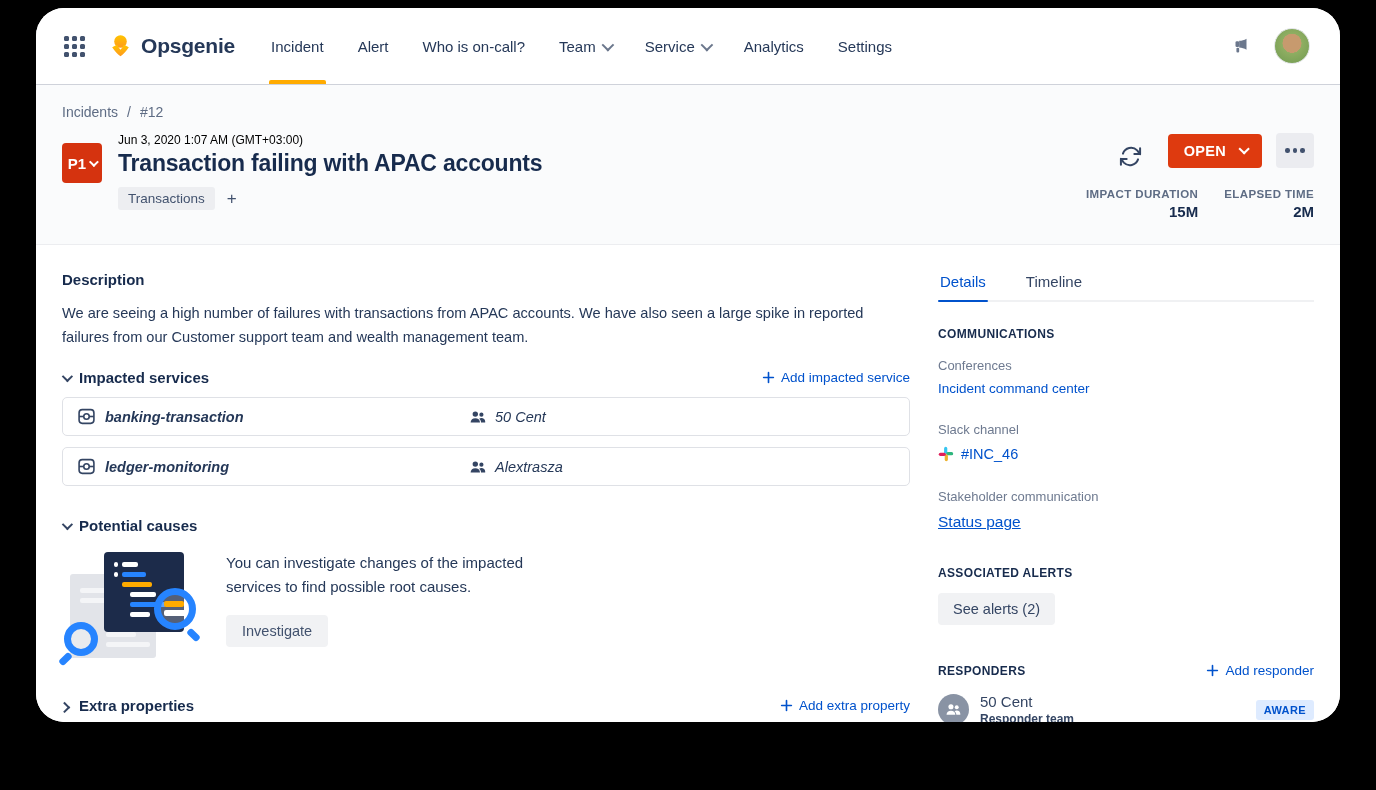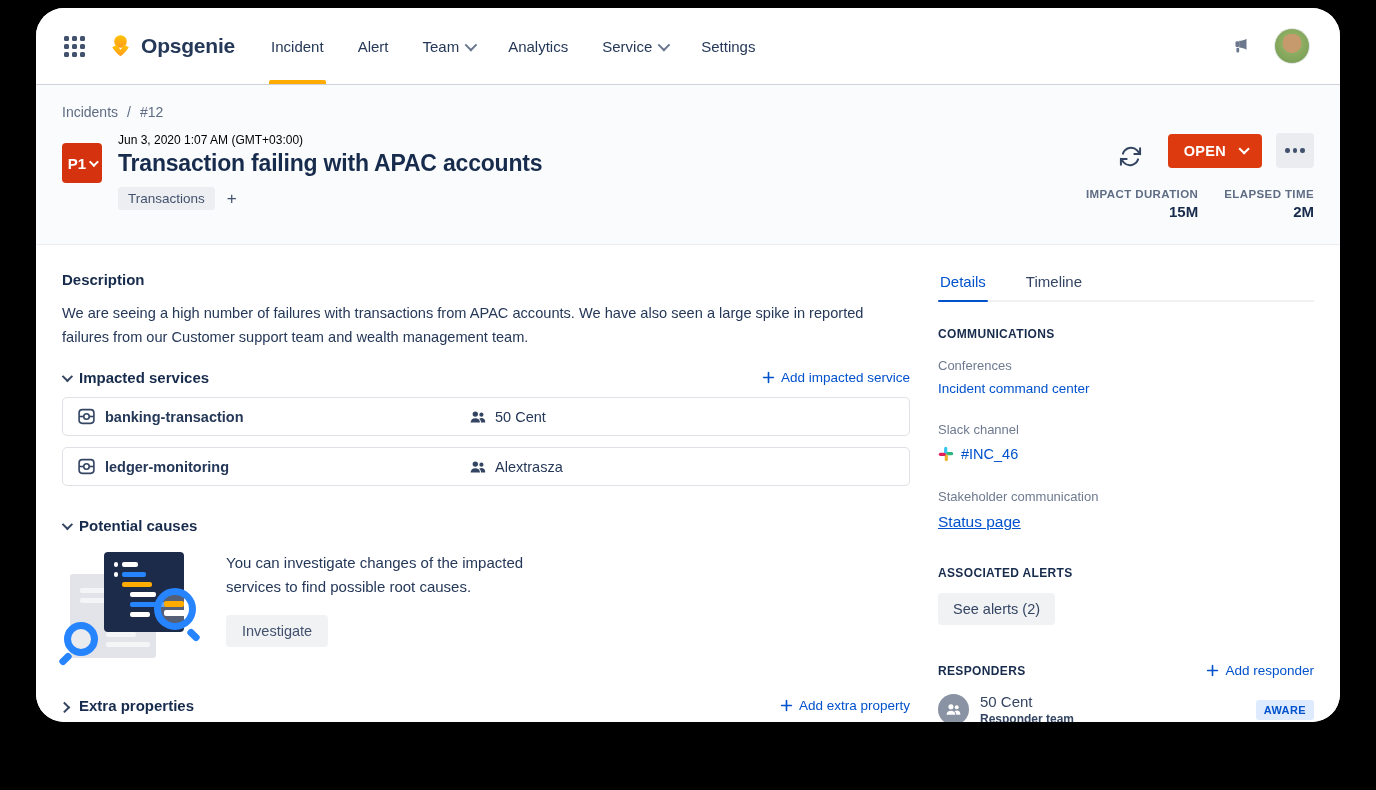--- a/index.html
+++ b/index.html
@@ -51,21 +51,21 @@
 
   .sec-heading { font-size:15px; font-weight:bold; color:#172B4D; }
   .desc-body { margin-top:13px; font-size:14.6px; line-height:24px; color:#253858; max-width:845px; }
 
   .sec-row { display:flex; align-items:center; margin-top:20px; }
   .sec-row .heading-group { display:flex; align-items:center; gap:9px; cursor:pointer; }
   .dchev-down { width:8px; height:8px; border-right:2px solid #344563; border-bottom:2px solid #344563; transform:rotate(45deg) translateY(-2px); }
   .dchev-right { width:8px; height:8px; border-right:2px solid #344563; border-bottom:2px solid #344563; transform:rotate(-45deg) translateX(-2px); }
   .add-link { margin-left:auto; display:flex; align-items:center; gap:6px; color:#0052CC; font-size:13.5px; cursor:pointer; }
 
-  .svc-card { border:1px solid #DFE1E6; border-radius:5px; height:39px; display:flex; align-items:center; padding:0 14px; margin-top:11px; background:#fff; cursor:pointer; }
+  .svc-card { border:1px solid #DFE1E6; border-radius:5px; height:39px; display:flex; align-items:center; padding:0 14px; margin-top:11px; background:#fff; cursor:pointer;font-style:italic; }
   .svc-card:first-of-type { margin-top:15px; }
   .svc-name-wrap { display:flex; align-items:center; gap:9px; width:392px; }
   .svc-name { font-size:14.5px; font-weight:bold; color:#253858; }
   .svc-owner-wrap { display:flex; align-items:center; gap:8px; }
   .svc-owner { font-size:14.5px; color:#253858; }
 
   .causes-content { display:flex; margin-top:12px; }
   .illus { position:relative; width:138px; height:118px; flex:none; }
   .illus .page { position:absolute; left:8px; top:28px; width:86px; height:84px; background:#E2E4E9; border-radius:3px; }
   .illus .page i { position:absolute; height:5px; background:#F4F5F7; border-radius:2px; }
@@ -130,29 +130,32 @@
       <span class="logo-text">Opsgenie</span>
     </div>
     <div class="nav-items">
       <div class="nav-item active">
           <span>Incident</span>
         </div>
       <div class="nav-item">
           <span>Alert</span>
         </div>
       <div class="nav-item">
+          <span>Who is on-call?</span>
+        </div>
+      <div class="nav-item">
           <span>Team</span>
           <span class="chev"></span>
         </div>
       <div class="nav-item">
-          <span>Analytics</span>
-        </div>
-      <div class="nav-item">
           <span>Service</span>
           <span class="chev"></span>
+        </div>
+      <div class="nav-item">
+          <span>Analytics</span>
         </div>
       <div class="nav-item">
           <span>Settings</span>
         </div>
     </div>
     <div class="nav-right">
       <span style="display:flex;cursor:pointer;">
         <svg width="22" height="22" viewBox="0 0 24 24" fill="#6B778C">
           <path d="M18 4 L18 16 C15.5 14.5 13 13.8 10 13.6 L10 6.4 C13 6.2 15.5 5.5 18 4 Z"></path>
           <rect x="6" y="6.8" width="4" height="6.4" rx="1.4"></rect>

